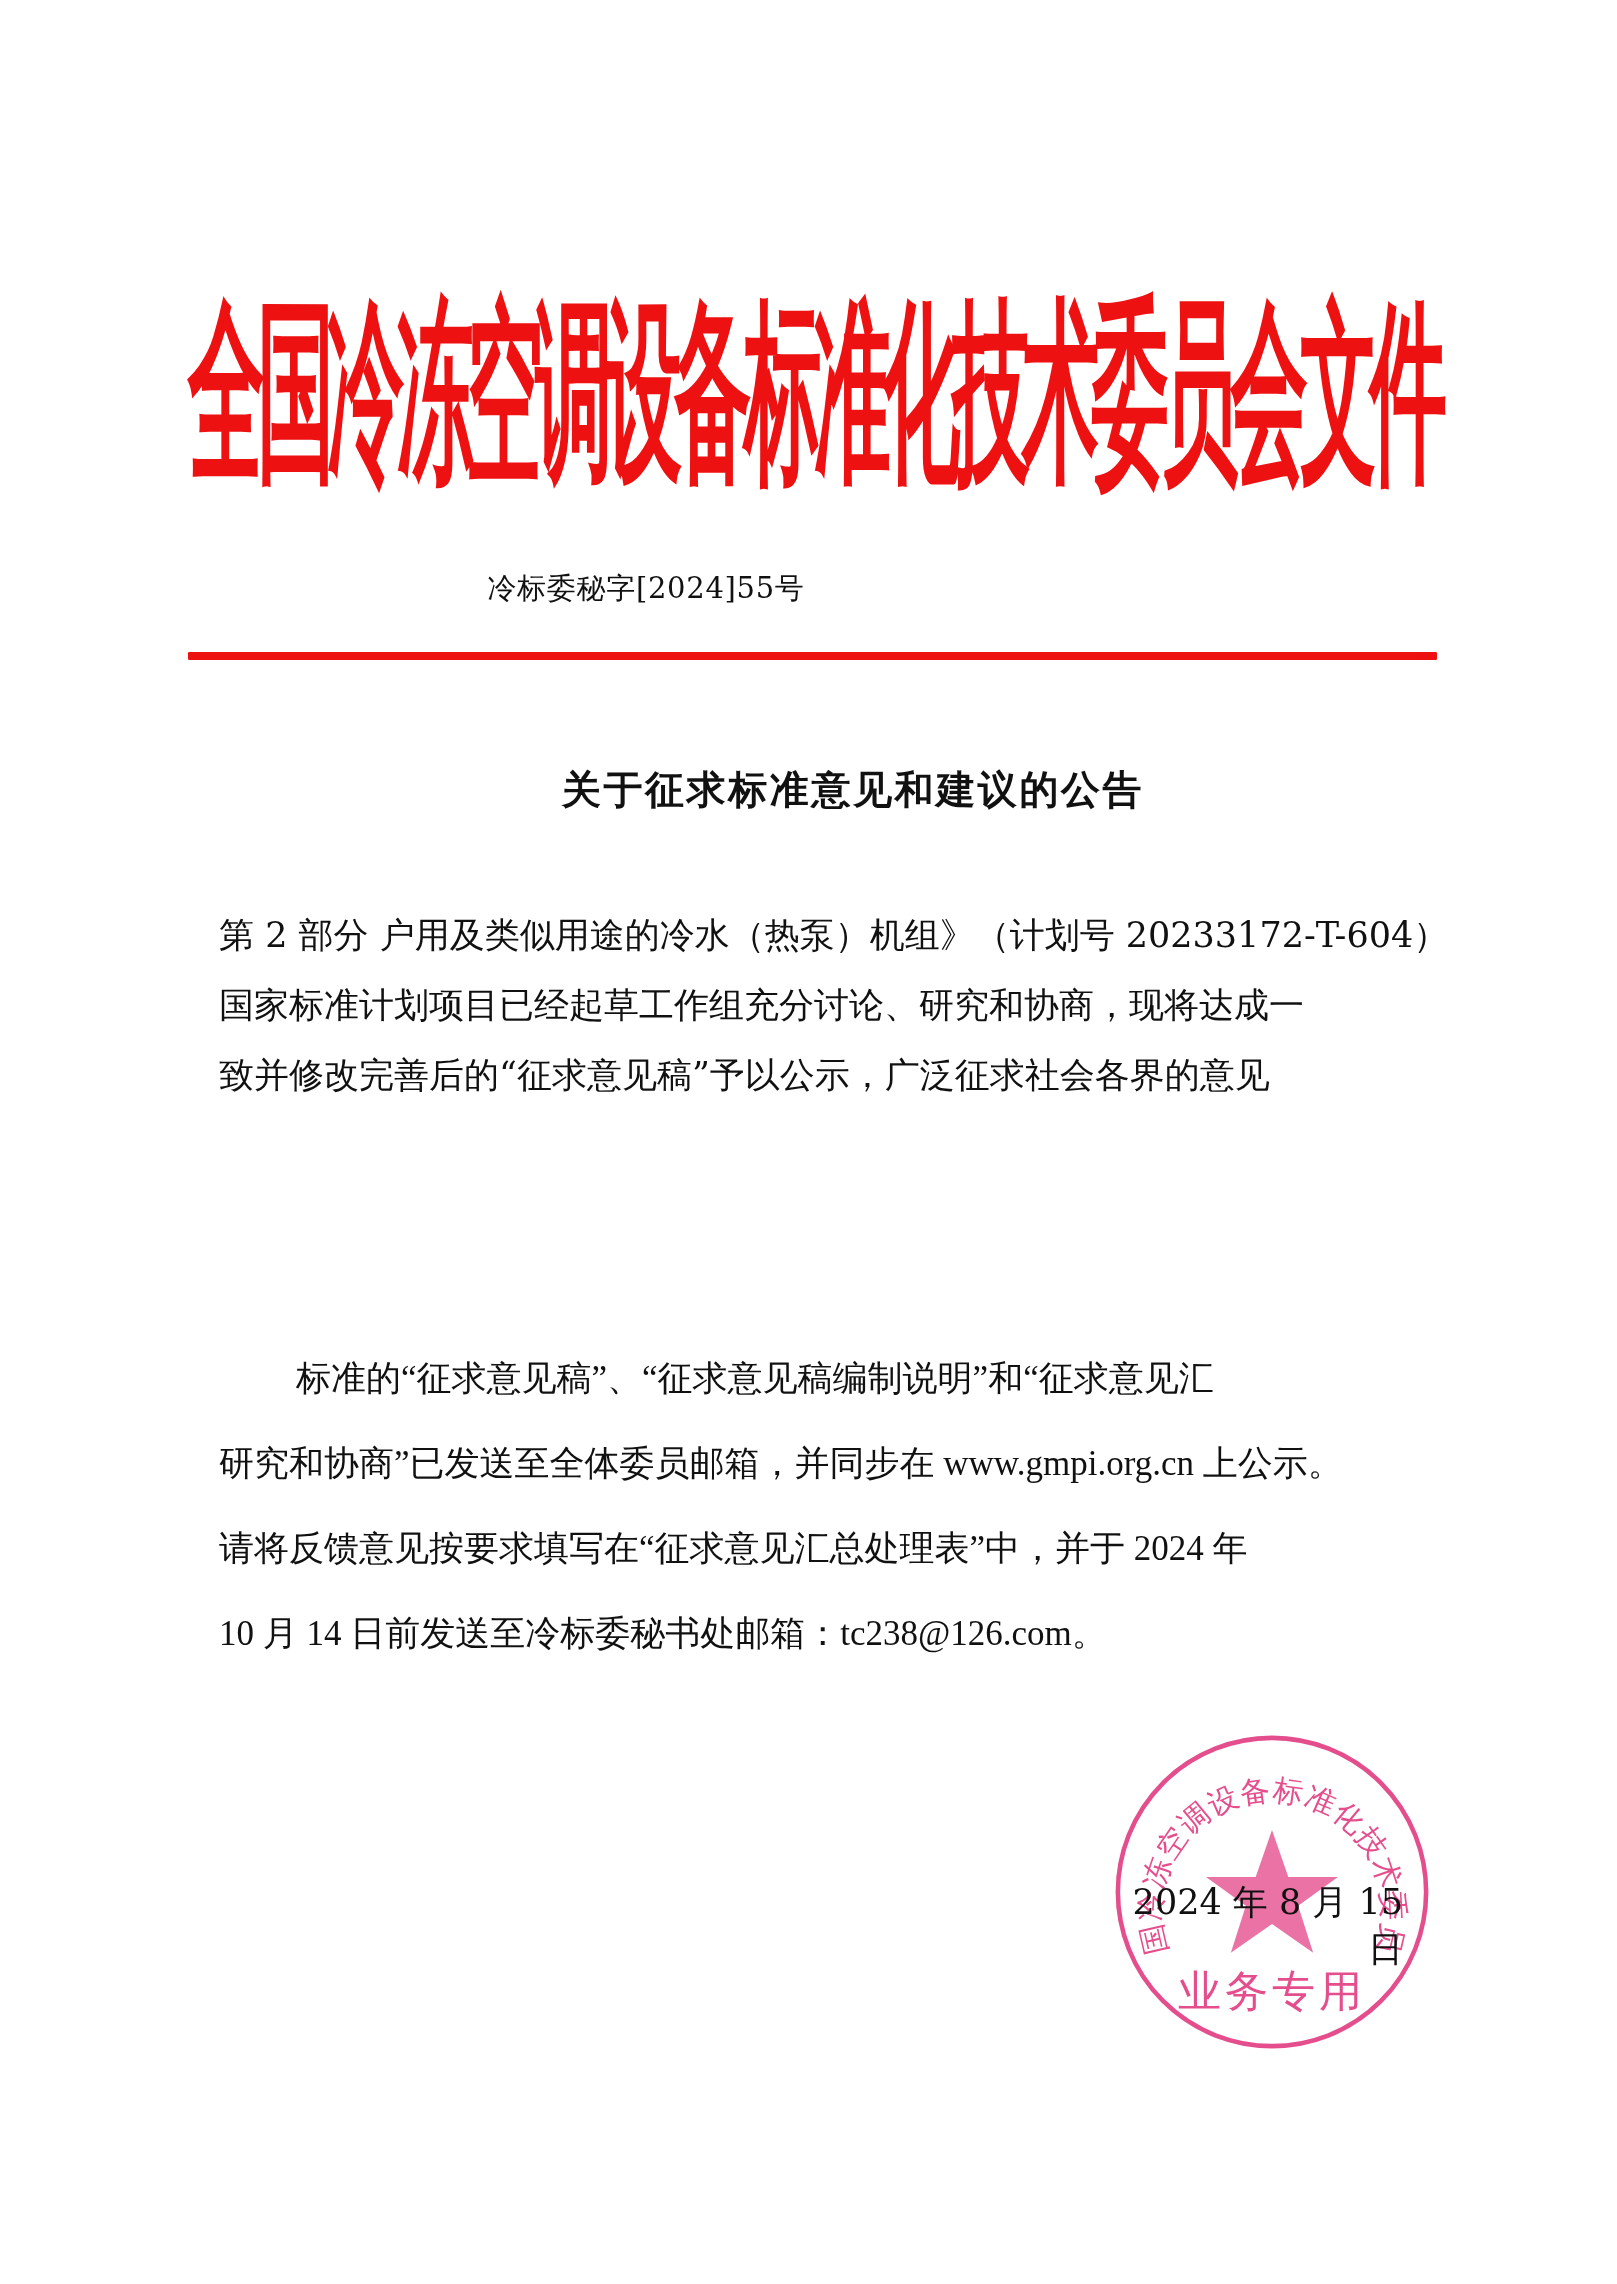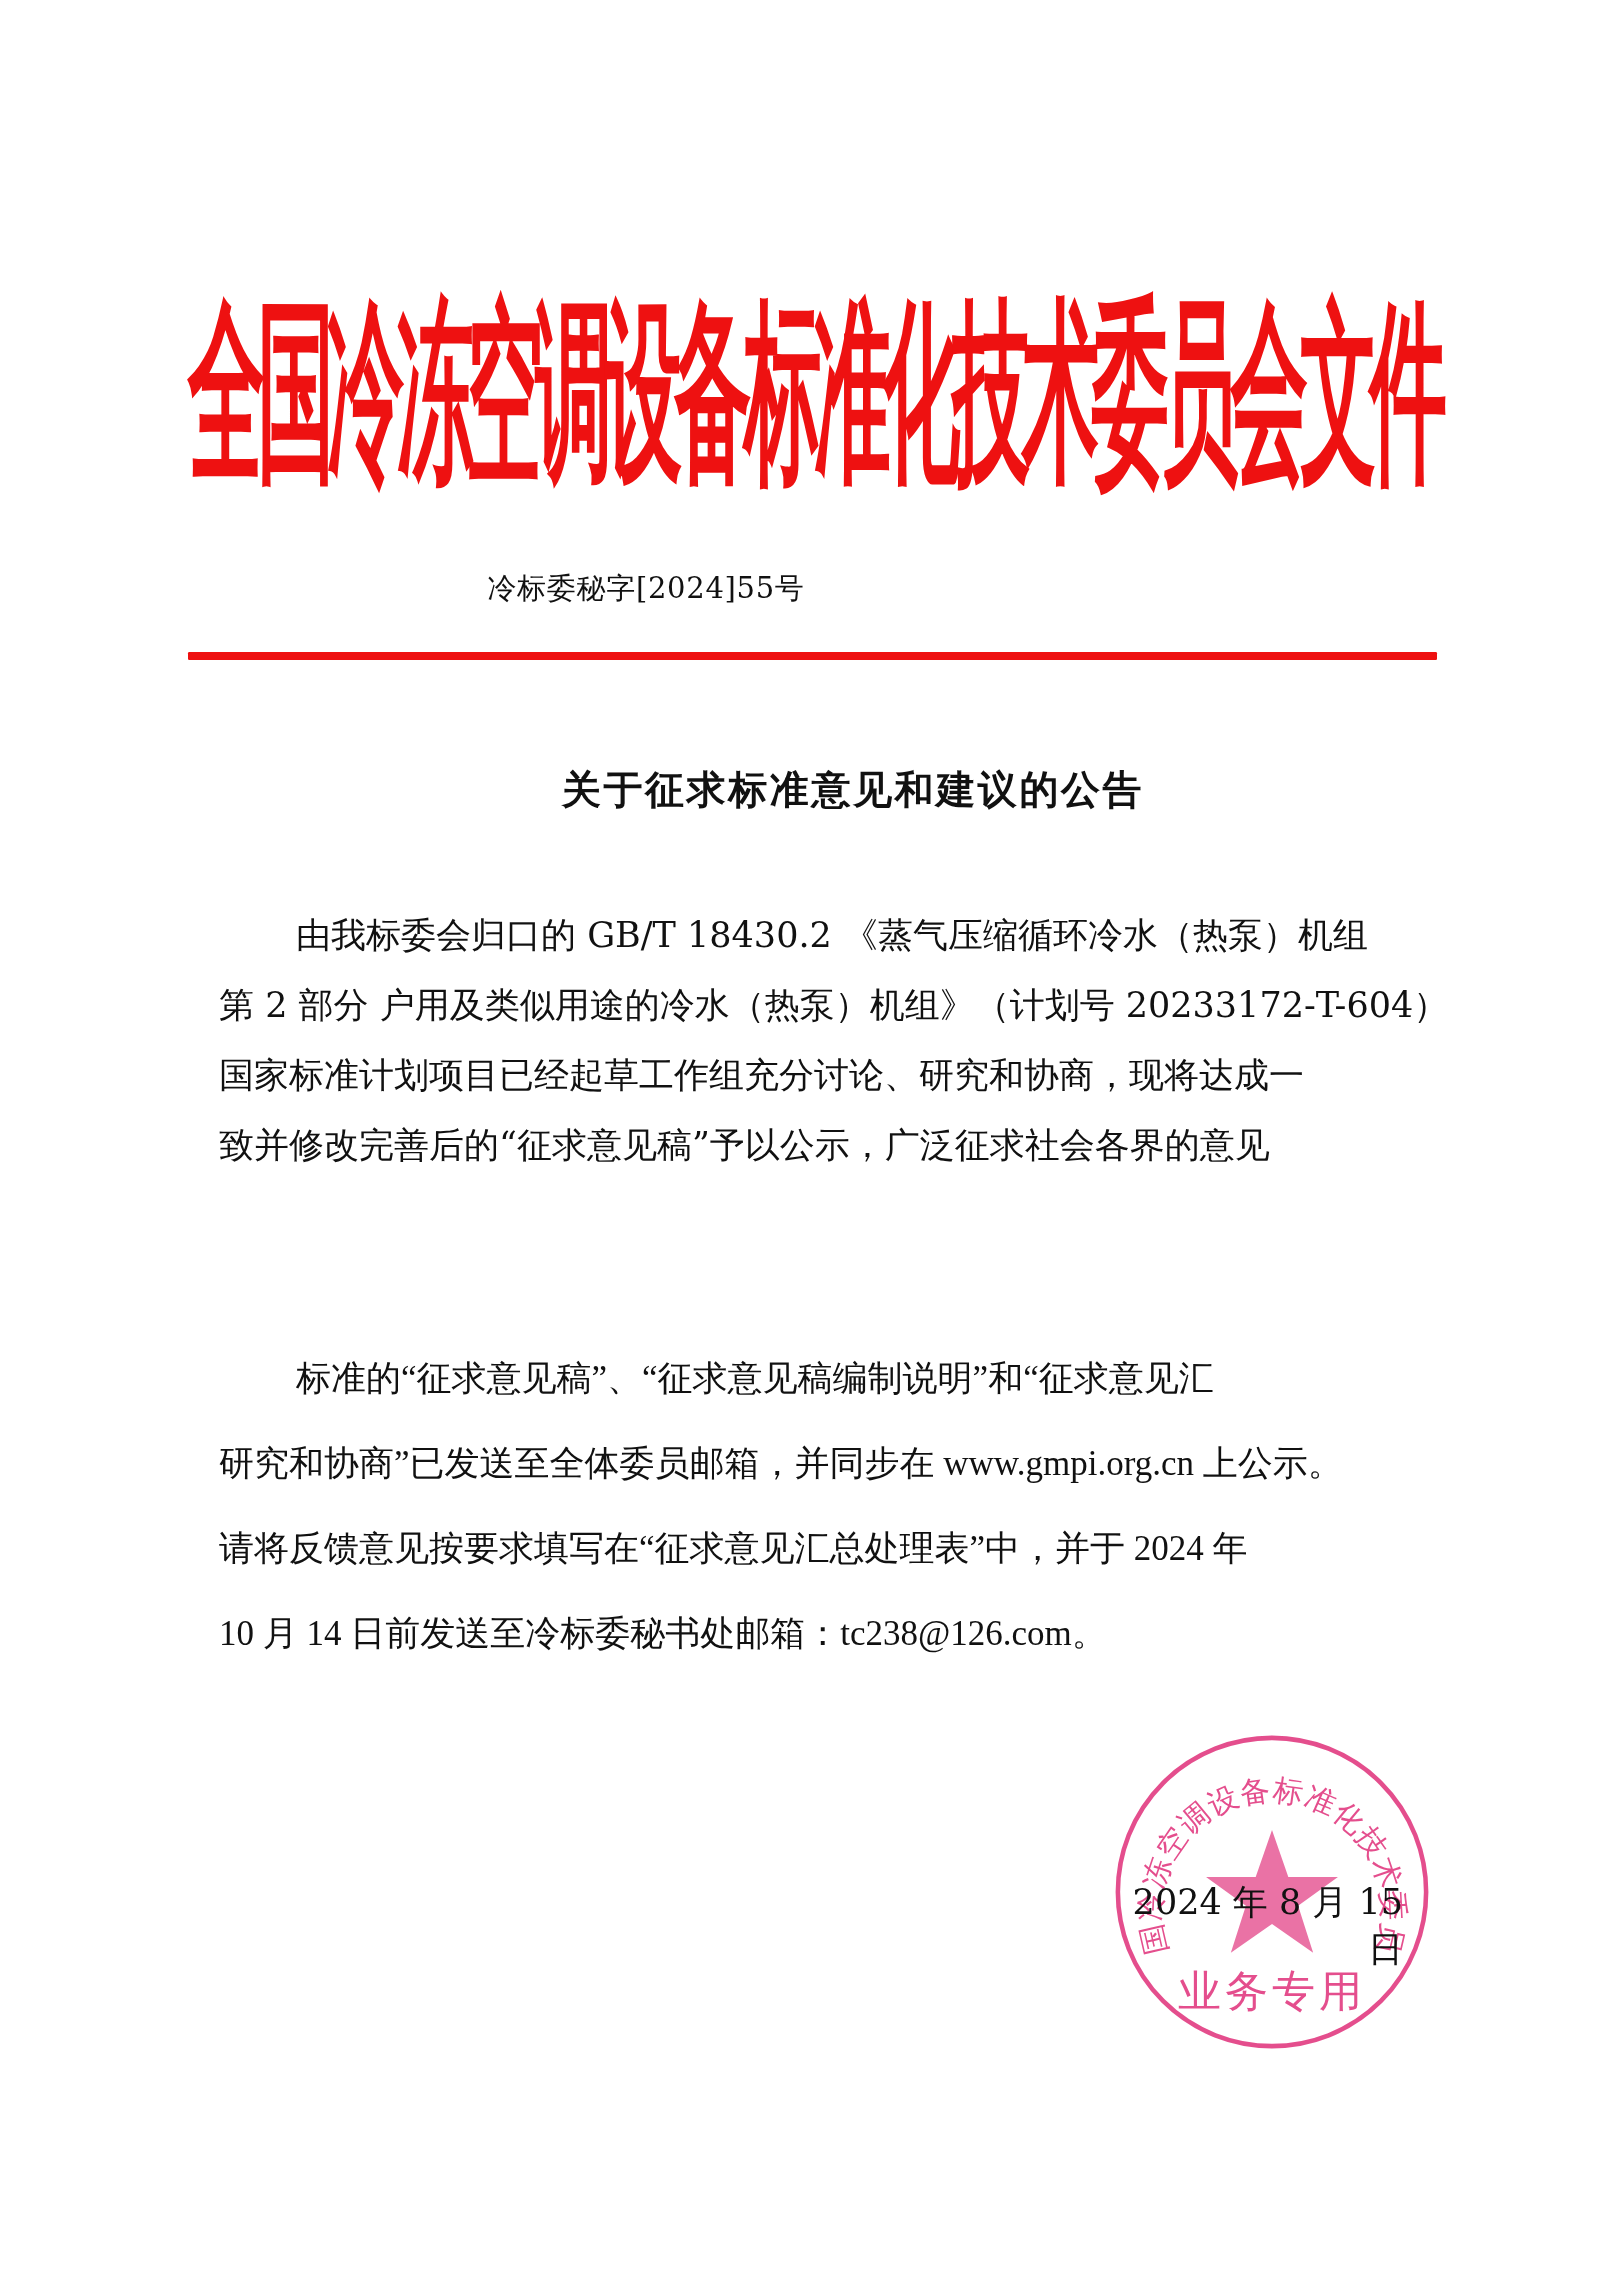--- a/index.html
+++ b/index.html
@@ -47,21 +47,20 @@
     <span>件</span>
   </div>
 
 <div class="abs docno">冷标委秘字[2024]55号</div>
 
 <div class="abs rule"></div>
 
 <div class="abs title">关于征求标准意见和建议的公告</div>
 
 <div class="abs para p1">
-  <span class="line"><span class="indent"></span><span>由我标委会归口的 GB/T 18430.2 《蒸气压缩循环冷水（热泵）机组</span></span>
   <span class="line">第 2 部分  户用及类似用途的冷水（热泵）机组》（计划号 20233172-T-604）</span>
   <span class="line">国家标准计划项目已经起草工作组充分讨论、研究和协商，现将达成一</span>
   <span class="line">致并修改完善后的“征求意见稿”予以公示，广泛征求社会各界的意见</span>
 </div>
 
 <div class="abs para p2">
   <span class="line"><span class="indent"></span><span>标准的“征求意见稿”、“征求意见稿编制说明”和“征求意见汇</span></span>
   <span class="line">研究和协商”已发送至全体委员邮箱，并同步在 www.gmpi.org.cn 上公示。</span>
   <span class="line">请将反馈意见按要求填写在“征求意见汇总处理表”中，并于 2024 年</span>
   <span class="line">10 月 14 日前发送至冷标委秘书处邮箱：tc238@126.com。</span>

